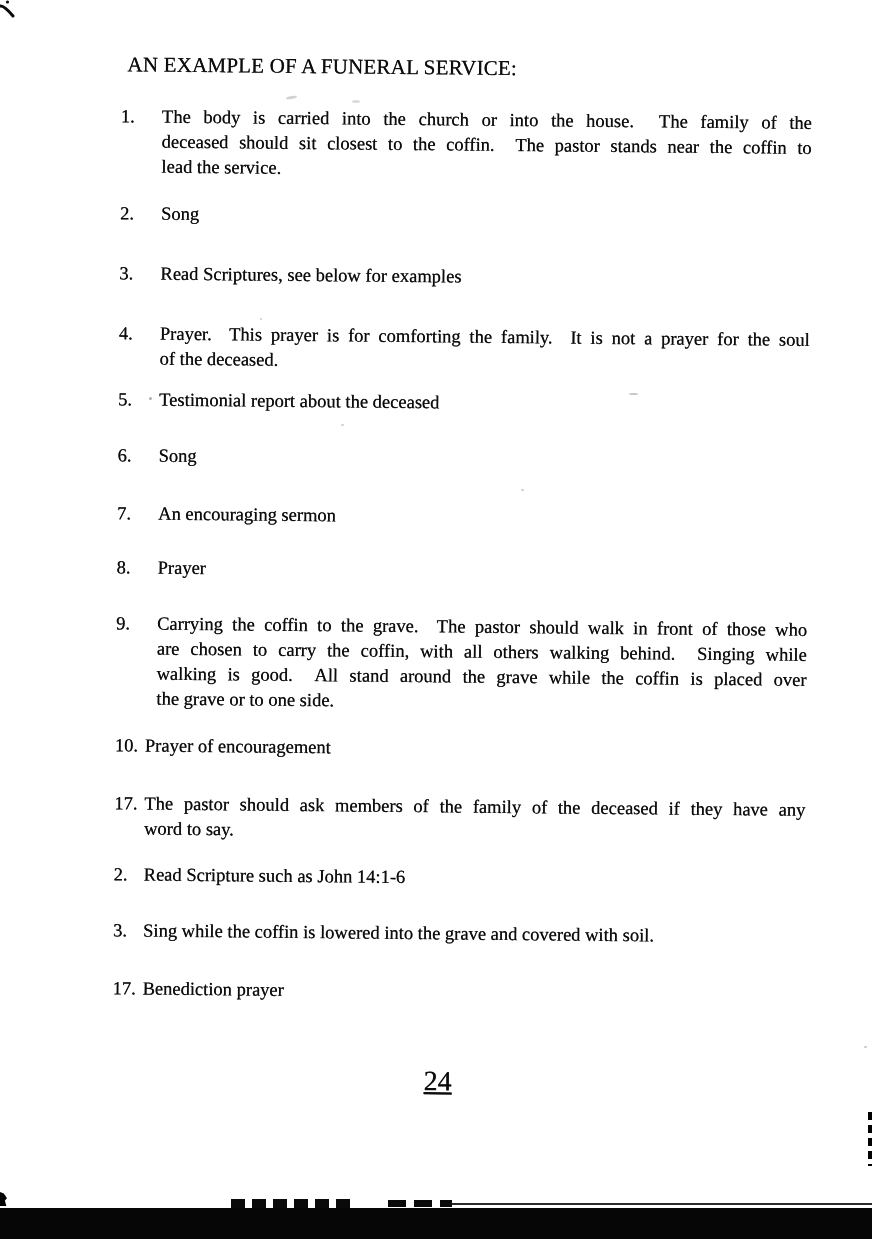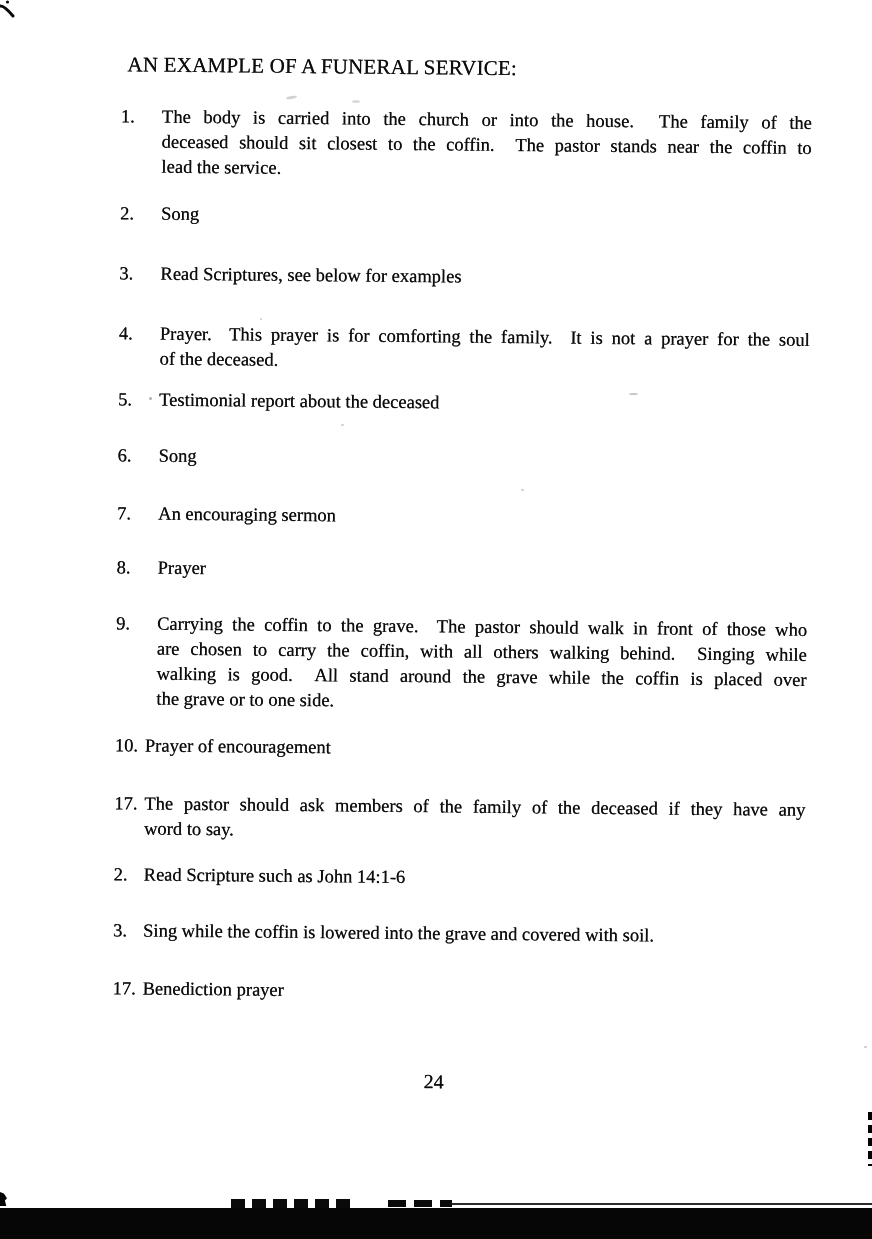--- a/index.html
+++ b/index.html
@@ -14,21 +14,21 @@
   .doc-title {
     position:absolute; left:128px; top:50px;
     font-size:21px; line-height:26px; letter-spacing:0.2px; white-space:nowrap;
   }
   .item { position:absolute; left:122px; font-size:18.5px; line-height:25px; }
   .item .num { position:absolute; left:0; top:0; }
   .ind1 .txt { margin-left:41px; width:650px; }
   .ind2 .txt { margin-left:30px; width:661px; }
   .tl { white-space:pre-wrap; }
   .tl-j { text-align:justify; text-align-last:justify; }
-  .pageno { position:absolute; left:434px; top:1064px; font-size:20px; line-height:26px; }
+  .pageno { position:absolute; left:434px; top:1064px; font-size:28px; line-height:26px;text-decoration:underline; }
 
   
   .corner-mark { position:absolute; left:0; top:0; }
   .bottom-band { position:absolute; left:0; right:0; top:1208px; height:31px; background:#060606; }
   .band-dash-a { position:absolute; left:231px; top:1199px; width:124px; height:9px;
     background:repeating-linear-gradient(90deg,#0a0a0a 0 14px,transparent 14px 21px); }
   .band-dash-b { position:absolute; left:388px; top:1200px; width:64px; height:7px;
     background:repeating-linear-gradient(90deg,#0a0a0a 0 18px,transparent 18px 26px); }
   .band-thin-line { position:absolute; left:450px; top:1203px; width:422px; height:2px;
     background:#141414; opacity:0.9; }

